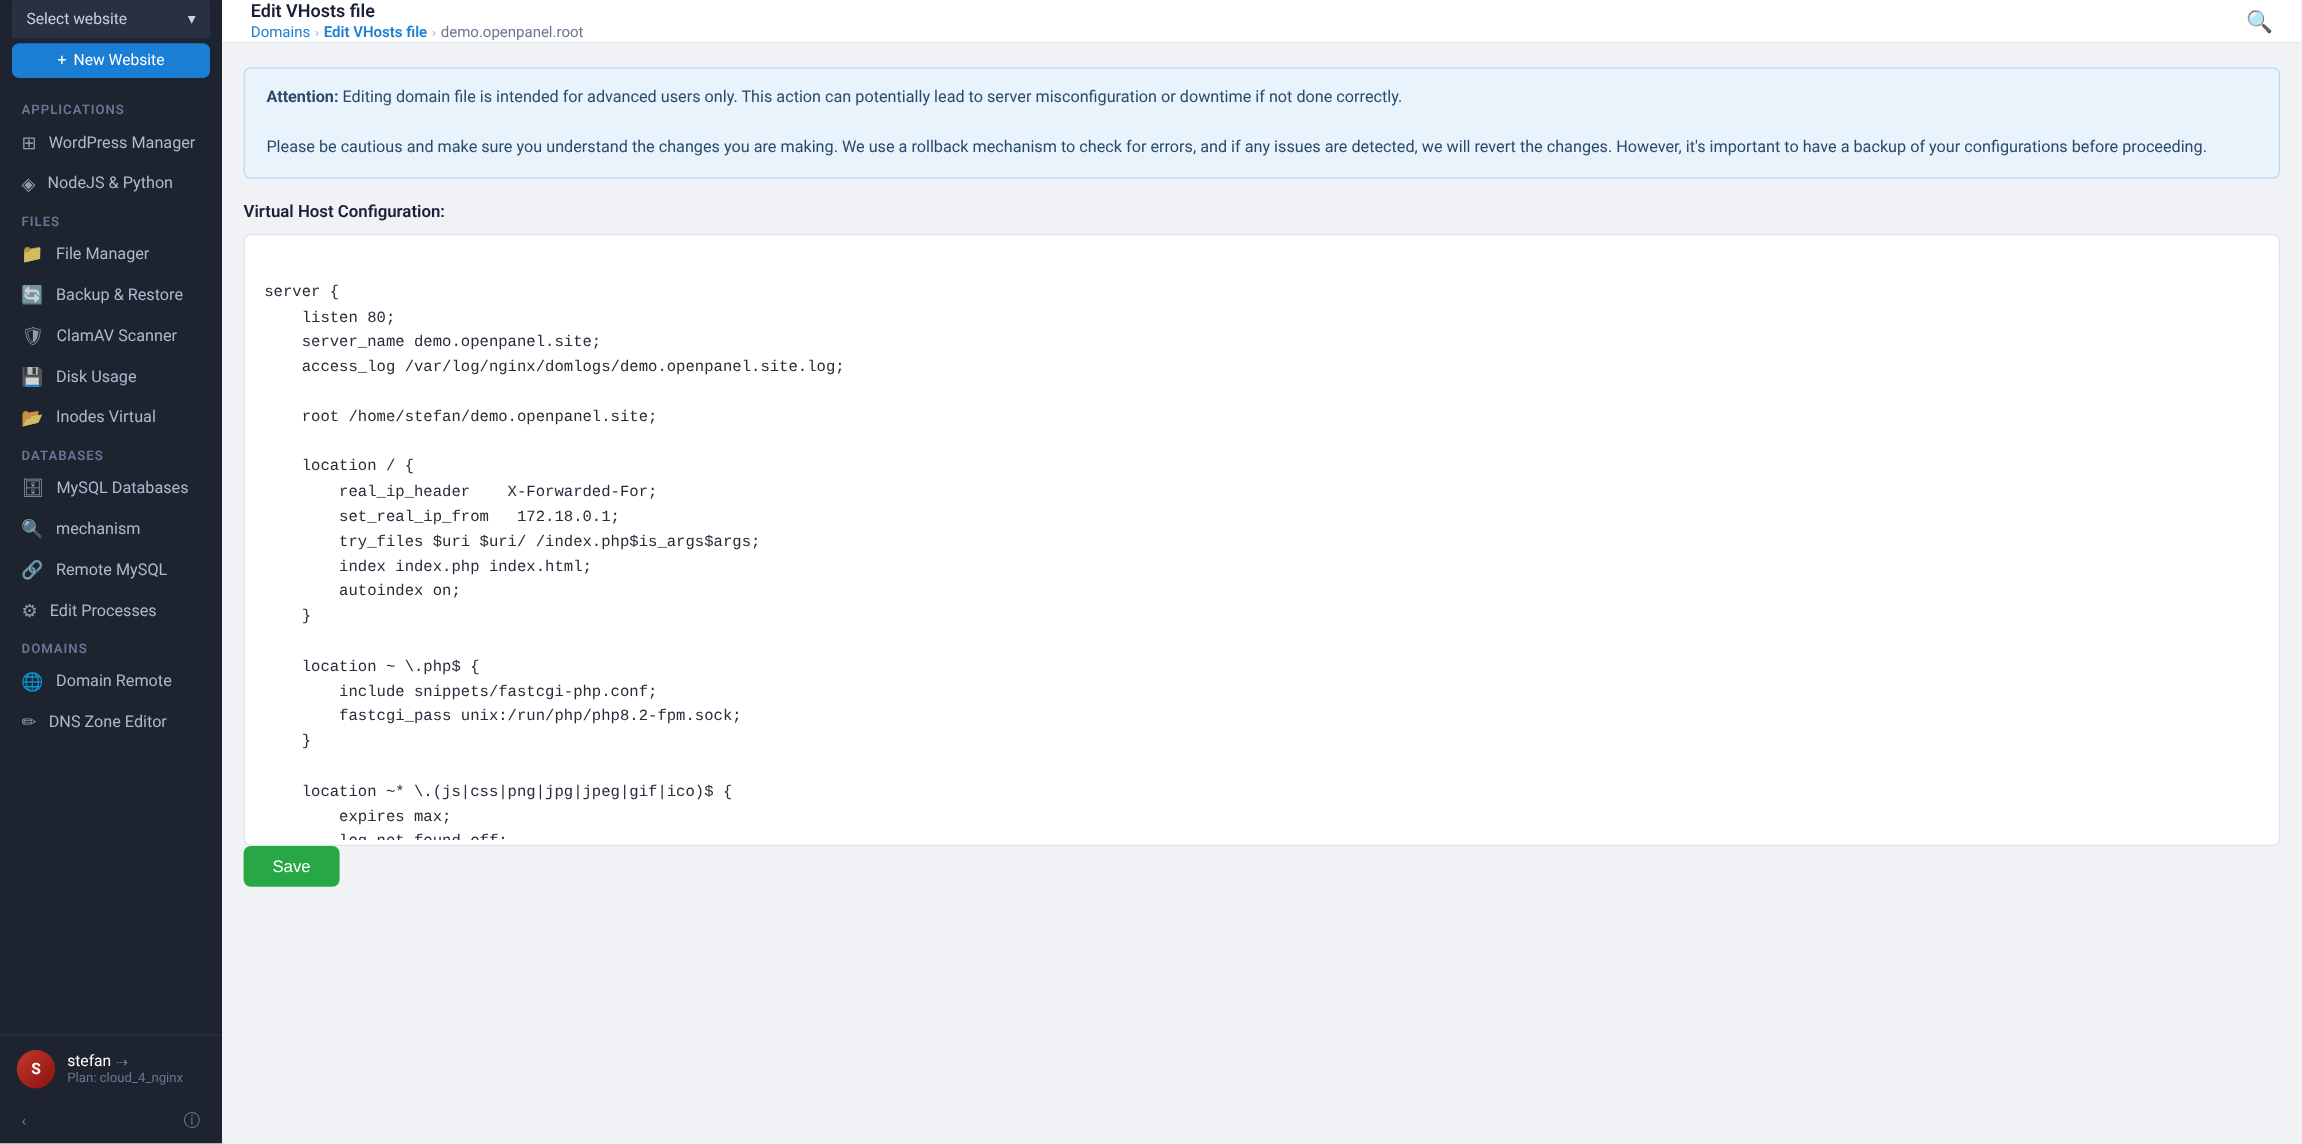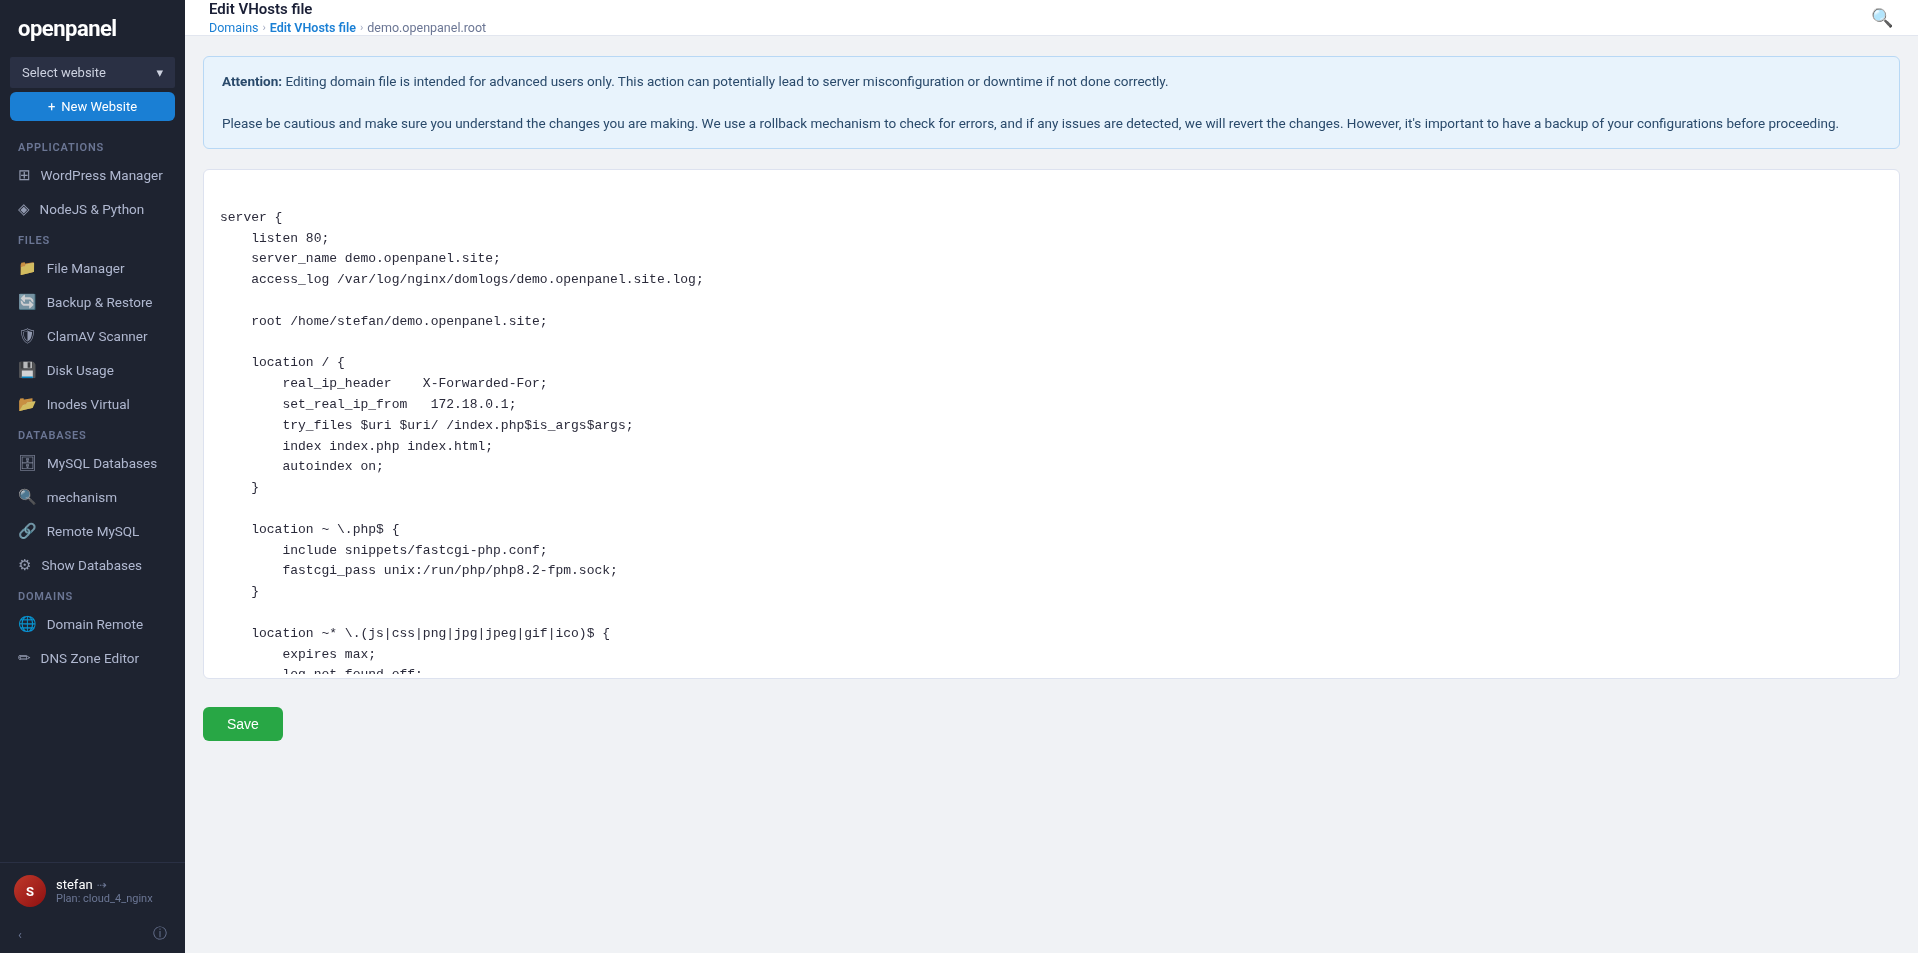--- a/index.html
+++ b/index.html
@@ -185,37 +185,36 @@
       color: #2a2a3a;
       border: none;
       outline: none;
       resize: none;
       background: #fff;
       overflow-y: auto;
       margin-top: 24px;
     }
 
     .save-btn {
-      margin-top: 28px;
+      margin-top: 0;
       background: #28a745;
       color: #fff;
       border: none;
       border-radius: 6px;
       padding: 9px 24px;
       font-size: 14px;
       font-weight: 500;
       cursor: pointer;
       transition: background 0.15s;
     }
   </style>
 </head>
 <body>
 
 <nav id="sidebar">
-  <div class="sidebar-logo">openpanel</div>
 
   <div class="sidebar-select-website">
     <span>Select website</span>
     <span>▾</span>
   </div>
 
   <div class="sidebar-new-website">
     <span>+</span>
     <span>New Website</span>
   </div>
@@ -260,21 +259,21 @@
   <div class="sidebar-item">
     <span class="icon">🔍</span>
     <span>mechanism</span>
   </div>
   <div class="sidebar-item">
     <span class="icon">🔗</span>
     <span>Remote MySQL</span>
   </div>
   <div class="sidebar-item">
     <span class="icon">⚙</span>
-    <span>Show Databases</span>
+    <span>Edit Processes</span>
   </div>
 
   <div class="sidebar-section-label">Domains</div>
   <div class="sidebar-item">
     <span class="icon">🌐</span>
     <span>Domain Remote</span>
   </div>
   <div class="sidebar-item">
     <span class="icon">✏</span>
     <span>DNS Zone Editor</span>
@@ -315,20 +314,21 @@
   <div class="content-area">
     
     <div class="alert-info">
       <strong>Attention:</strong>
       <span>Editing domain file is intended for advanced users only. This action can potentially lead to server misconfiguration or downtime if not done correctly.</span>
       <br><br>
       <span>Please be cautious and make sure you understand the changes you are making. We use a rollback mechanism to check for errors, and if any issues are detected, we will revert the changes. However, it's important to have a backup of your configurations before proceeding.</span>
     </div>
 
     
+    <div class="section-title">Virtual Host Configuration:</div>
 
     
     <div class="vhost-editor-wrapper">
       <textarea class="vhost-textarea" spellcheck="false" style="">server {
     listen 80;
     server_name demo.openpanel.site;
     access_log /var/log/nginx/domlogs/demo.openpanel.site.log;
 
     root /home/stefan/demo.openpanel.site;
 

